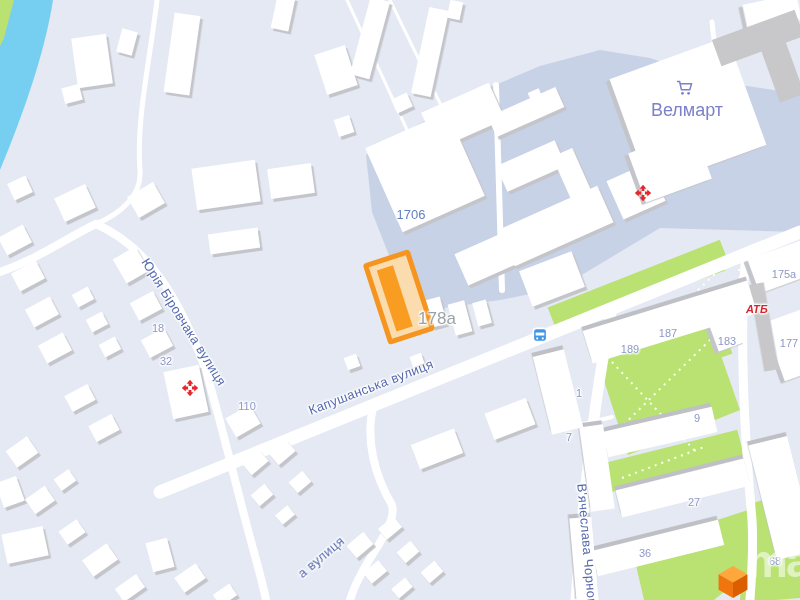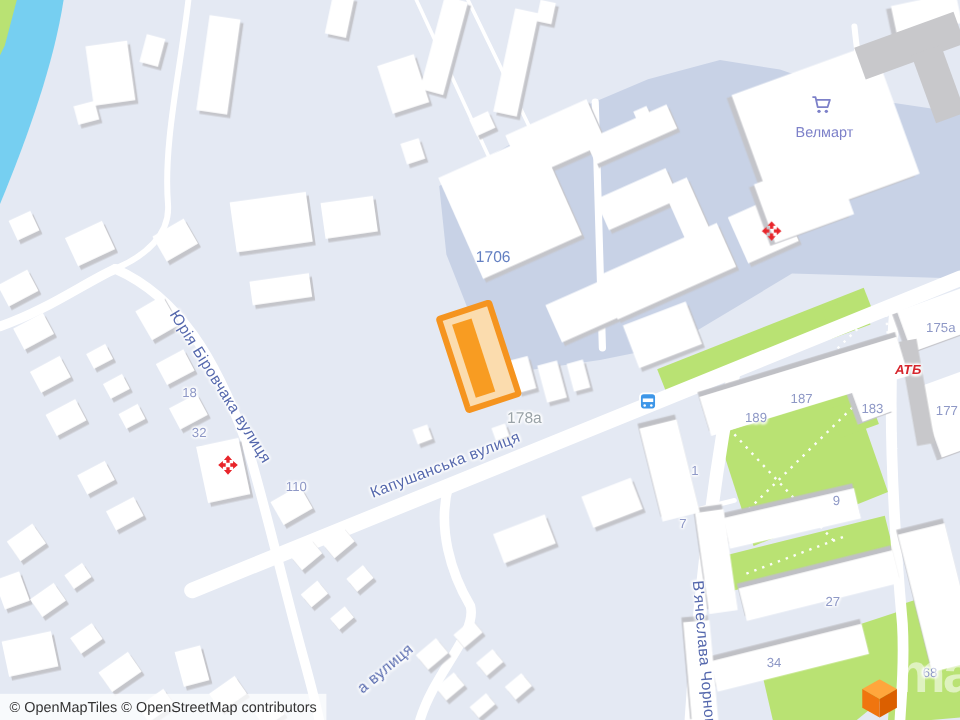--- a/index.html
+++ b/index.html
@@ -6,23 +6,23 @@
   .stage{position:relative;width:800px;height:600px;overflow:hidden;background:#e4e9f3;
          font-family:"Liberation Sans",sans-serif;}
   .stage svg.mapgeo{position:absolute;left:0;top:0;}
   rect.b,path.b{fill:#ffffff;}
   rect.gb{fill:#c8c8cb;}
   .lbl{position:absolute;white-space:nowrap;transform:translate(-50%,-50%);
        text-shadow:0 0 2px #fff,0 0 3px #fff,1px 1px 2px #fff,-1px -1px 2px #fff,1px -1px 2px #fff,-1px 1px 2px #fff;
        pointer-events:none;}
   .street{color:#5568ad;font-size:13px;letter-spacing:.4px;}
   .hn{color:#8e98c6;font-size:11px;}
-  .hn-muted{color:#9aa3a8;font-size:13px;margin-top:29px;}
+  .hn-muted{color:#9aa3a8;font-size:17px;}
   .hn-big{color:#6480c2;font-size:13px;margin-top:48px;}
-  .poi{color:#7d81c9;font-size:12px;}
+  .poi{color:#7d81c9;font-size:18px;}
   .poi-atb{color:#d6252c;font-size:11px;font-weight:bold;font-style:italic;letter-spacing:.3px;margin-top:28px;}
   .icon{position:absolute;transform:translate(-50%,-50%);}
   .attrib{position:absolute;left:0;top:578px;height:22px;background:rgba(255,255,255,.75);
           display:flex;align-items:center;padding:0 8px;font-size:12px;color:#333333;}
   .watermark{position:absolute;left:747px;top:534px;width:53px;height:66px;overflow:hidden;
              font-size:46px;font-weight:bold;color:rgba(255,255,255,.55);letter-spacing:-2px;}
   .cube{position:absolute;left:717px;top:566px;}
 </style>
 </head>
 <body>
@@ -212,21 +212,21 @@
   <div class="lbl hn" style="left:247px;top:406px;">110</div>
   <div class="lbl hn" style="left:784px;top:274px;">175а</div>
   <div class="lbl hn" style="left:789px;top:343px;">177</div>
   <div class="lbl hn" style="left:727px;top:341px;">183</div>
   <div class="lbl hn" style="left:668px;top:333px;">187</div>
   <div class="lbl hn" style="left:630px;top:349px;text-align:right;">189</div>
   <div class="lbl hn" style="left:579px;top:393px;">1</div>
   <div class="lbl hn" style="left:569px;top:437px;">7</div>
   <div class="lbl hn" style="left:697px;top:418px;">9</div>
   <div class="lbl hn" style="left:694px;top:502px;">27</div>
-  <div class="lbl hn" style="left:645px;top:553px;">34</div>
+  <div class="lbl hn" style="left:645px;top:553px;">36</div>
   <div class="lbl hn" style="left:775px;top:561px;">68</div>
 
   <div class="icon" style="left:190px;top:390px;">
     <svg width="17" height="17" viewBox="0 0 16 16">
       <g fill="#e8252b">
         <path id="parr" d="M8,0.3 L11.2,4 H9.3 V6.2 H6.7 V4 H4.8 Z"></path>
         <use href="#parr" transform="rotate(90 8 8)"></use>
         <use href="#parr" transform="rotate(180 8 8)"></use>
         <use href="#parr" transform="rotate(270 8 8)"></use>
       </g>
@@ -254,17 +254,14 @@
 
   <div class="watermark">maptiler</div>
   <div class="cube">
     <svg width="32" height="33" viewBox="0 0 30 32">
       <polygon points="15,0 29,8 15,16 1,8" fill="#ffa63d"></polygon>
       <polygon points="1,8 15,16 15,31 1,23" fill="#f0750f"></polygon>
       <polygon points="15,16 29,8 29,23 15,31" fill="#db5f00"></polygon>
     </svg>
   </div>
 
-  <div class="attrib">
-    <span>© OpenMapTiles © OpenStreetMap contributors</span>
-  </div>
 
 </div>
 
 </body></html>

